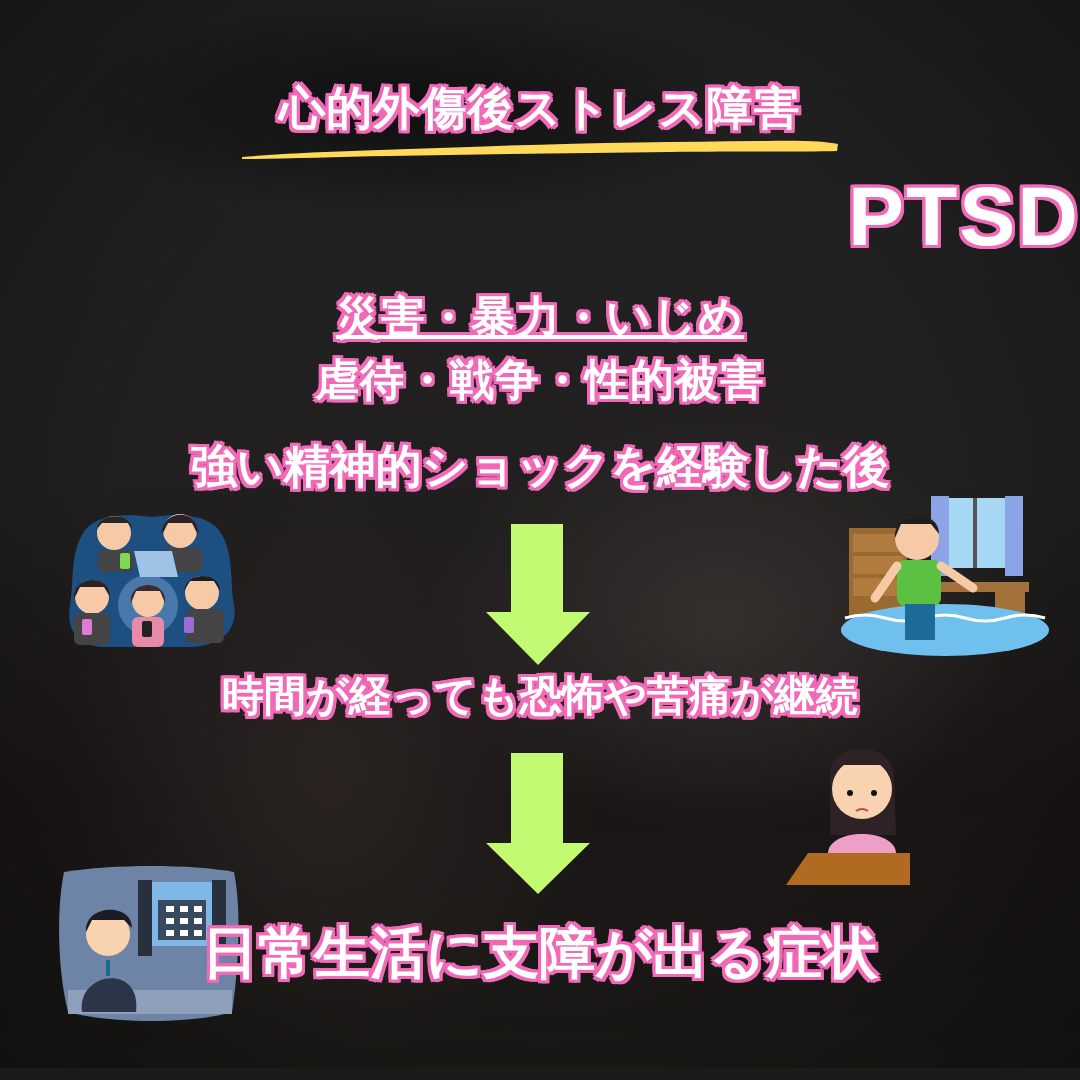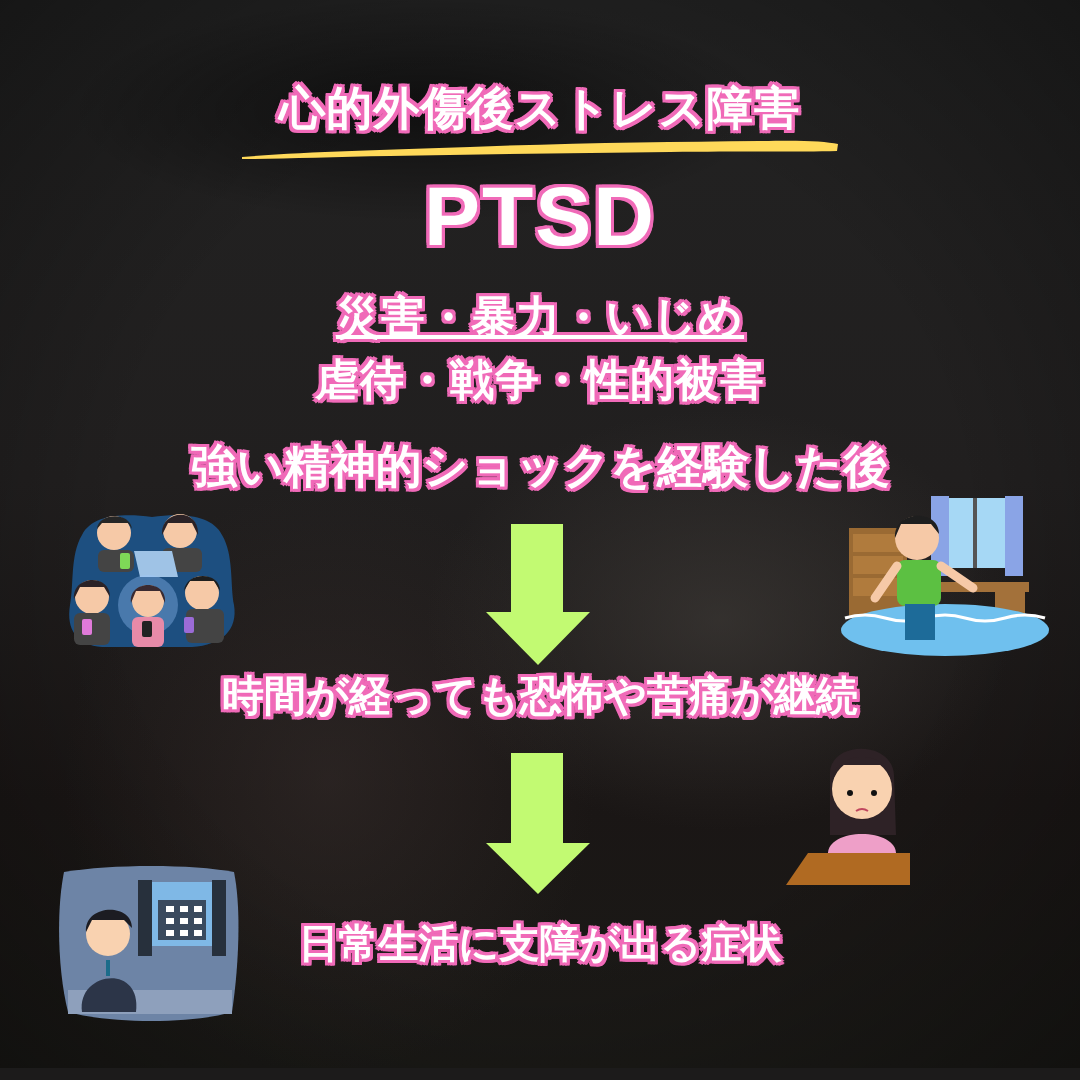--- a/index.html
+++ b/index.html
@@ -15,26 +15,26 @@
     font-family:"DejaVu Sans","Liberation Sans",sans-serif;font-weight:bold;
     -webkit-text-stroke:0;
     text-shadow:
       -3px -3px 0 var(--accent),3px -3px 0 var(--accent),-3px 3px 0 var(--accent),3px 3px 0 var(--accent),
       0 -3px 0 var(--accent),0 3px 0 var(--accent),-3px 0 0 var(--accent),3px 0 0 var(--accent),
       -2px -3px 0 var(--accent),2px 3px 0 var(--accent),3px 2px 0 var(--accent),-3px -2px 0 var(--accent);
     white-space:nowrap;letter-spacing:1px;}
   :root{--accent:#f06ab8;}
   .subtitle{top:78px;font-size:46px;}
   .underline{position:absolute;left:240px;top:138px;width:600px;height:22px;}
-  .ptsd{top:168px;font-size:84px;letter-spacing:2px;font-family:"Liberation Sans","DejaVu Sans",sans-serif;}
+  .ptsd{top:168px;font-size:84px;letter-spacing:2px;font-family:"Liberation Sans","DejaVu Sans",sans-serif;text-align:right;}
   .causes1{top:288px;font-size:44px;text-decoration:underline;}
   .causes2{top:351px;font-size:44px;}
   .trigger{top:436px;font-size:46px;letter-spacing:0;}
   .persist{top:668px;font-size:42px;letter-spacing:0;}
-  .symptom{top:916px;font-size:40px;letter-spacing:0;text-align:center;}
+  .symptom{top:916px;font-size:56px;letter-spacing:0;text-align:center;}
   .arrow{position:absolute;}
   .illus{position:absolute;}
 </style>
 </head>
 <body>
 
 <div class="canvas">
   <div class="vignette"></div>
 
   <div class="txt subtitle">心的外傷後ストレス障害</div>

